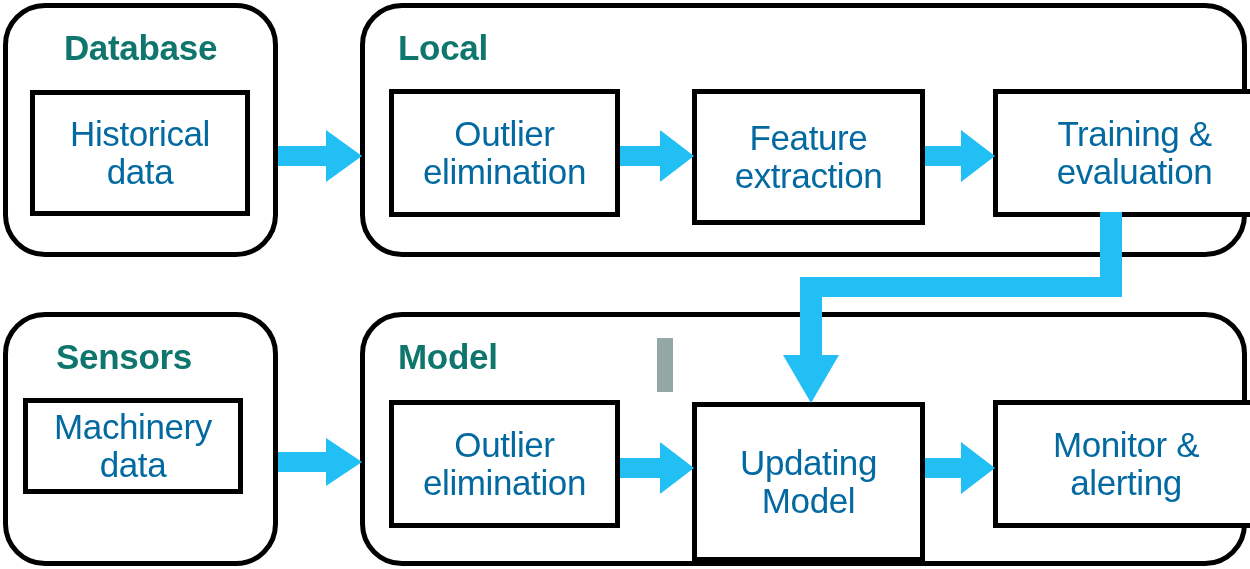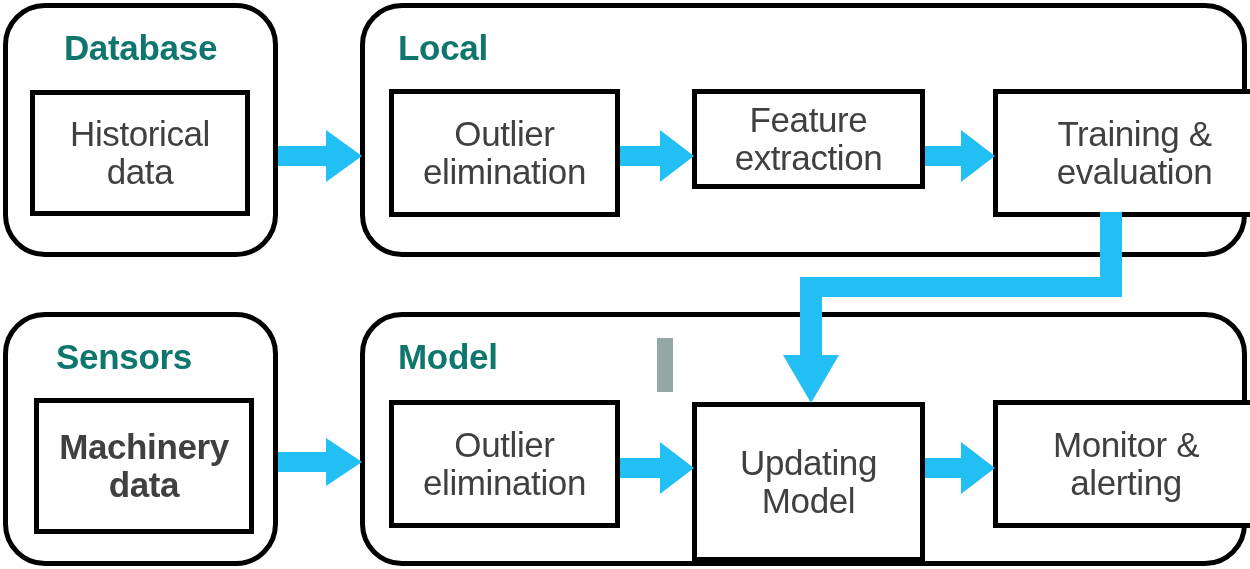--- a/index.html
+++ b/index.html
@@ -48,21 +48,21 @@
     border: 5px solid #000000;
     background: #ffffff;
     display: flex;
     align-items: center;
     justify-content: center;
     text-align: center;
   }
   .box-label {
     font-size: 35px;
     line-height: 1.08;
-    color: #404040;
+    color: #0369a1;
     letter-spacing: -0.4px;
     white-space: pre-line;
     padding: 0 4px;
   }
 
   
   .arrow-h {
     position: absolute;
   }
   .arrow-h svg, .conn svg {
@@ -96,34 +96,34 @@
 
   <div class="panel" style="left:360px; top:3px; width:887px; height:254px;">
   </div>
   <div class="panel-title" style="left:398px; top:30px;">Local</div>
 
   <div class="box" style="left:389px; top:89px; width:231px; height:128px;">
     <span class="box-label">Outlier
 elimination</span>
   </div>
 
-  <div class="box" style="left:692px; top:89px; width:233px; height:100px;">
+  <div class="box" style="left:692px; top:89px; width:233px; height:136px;">
     <span class="box-label">Feature
 extraction</span>
   </div>
 
   <div class="box" style="left:993px; top:89px; width:283px; height:128px;">
     <span class="box-label">Training &amp;
 evaluation</span>
   </div>
 
   <div class="panel" style="left:3px; top:312px; width:275px; height:254px;">
   </div>
   <div class="panel-title centered" style="left:3px; top:339px; width:242px;">Sensors</div>
-  <div class="box" style="left:34px; top:398px; width:220px; height:136px;font-weight:bold;">
+  <div class="box" style="left:23px; top:398px; width:220px; height:96px;">
     <span class="box-label">Machinery
 data</span>
   </div>
 
   <div class="panel" style="left:360px; top:312px; width:887px; height:254px;">
   </div>
   <div class="panel-title" style="left:398px; top:339px;">Model</div>
 
   <div class="gray-mark" style="left:657px; top:338px; width:16px; height:54px;"></div>
 

